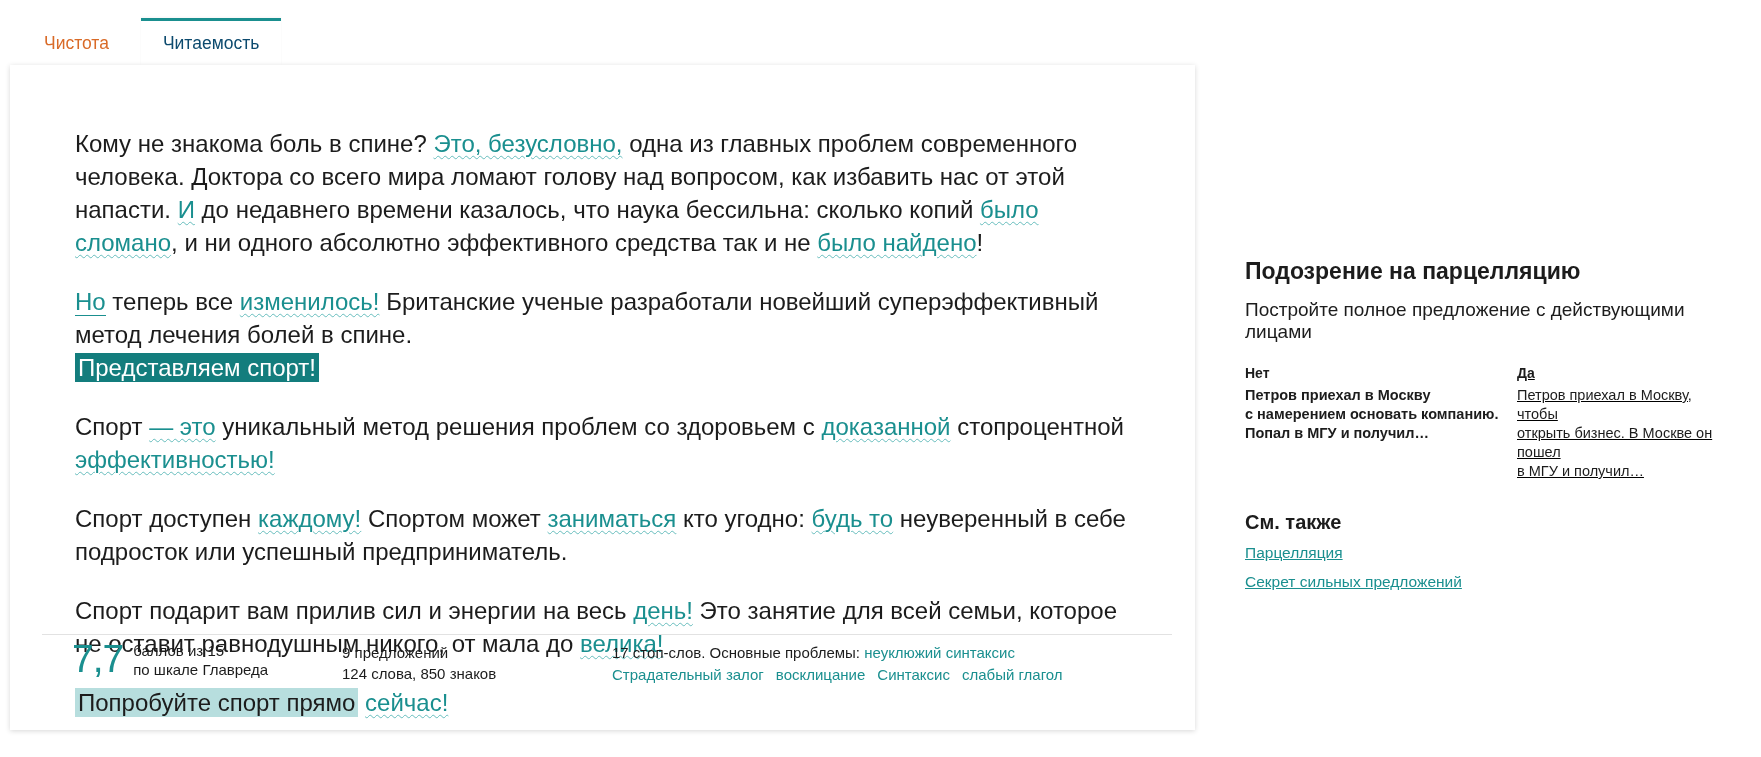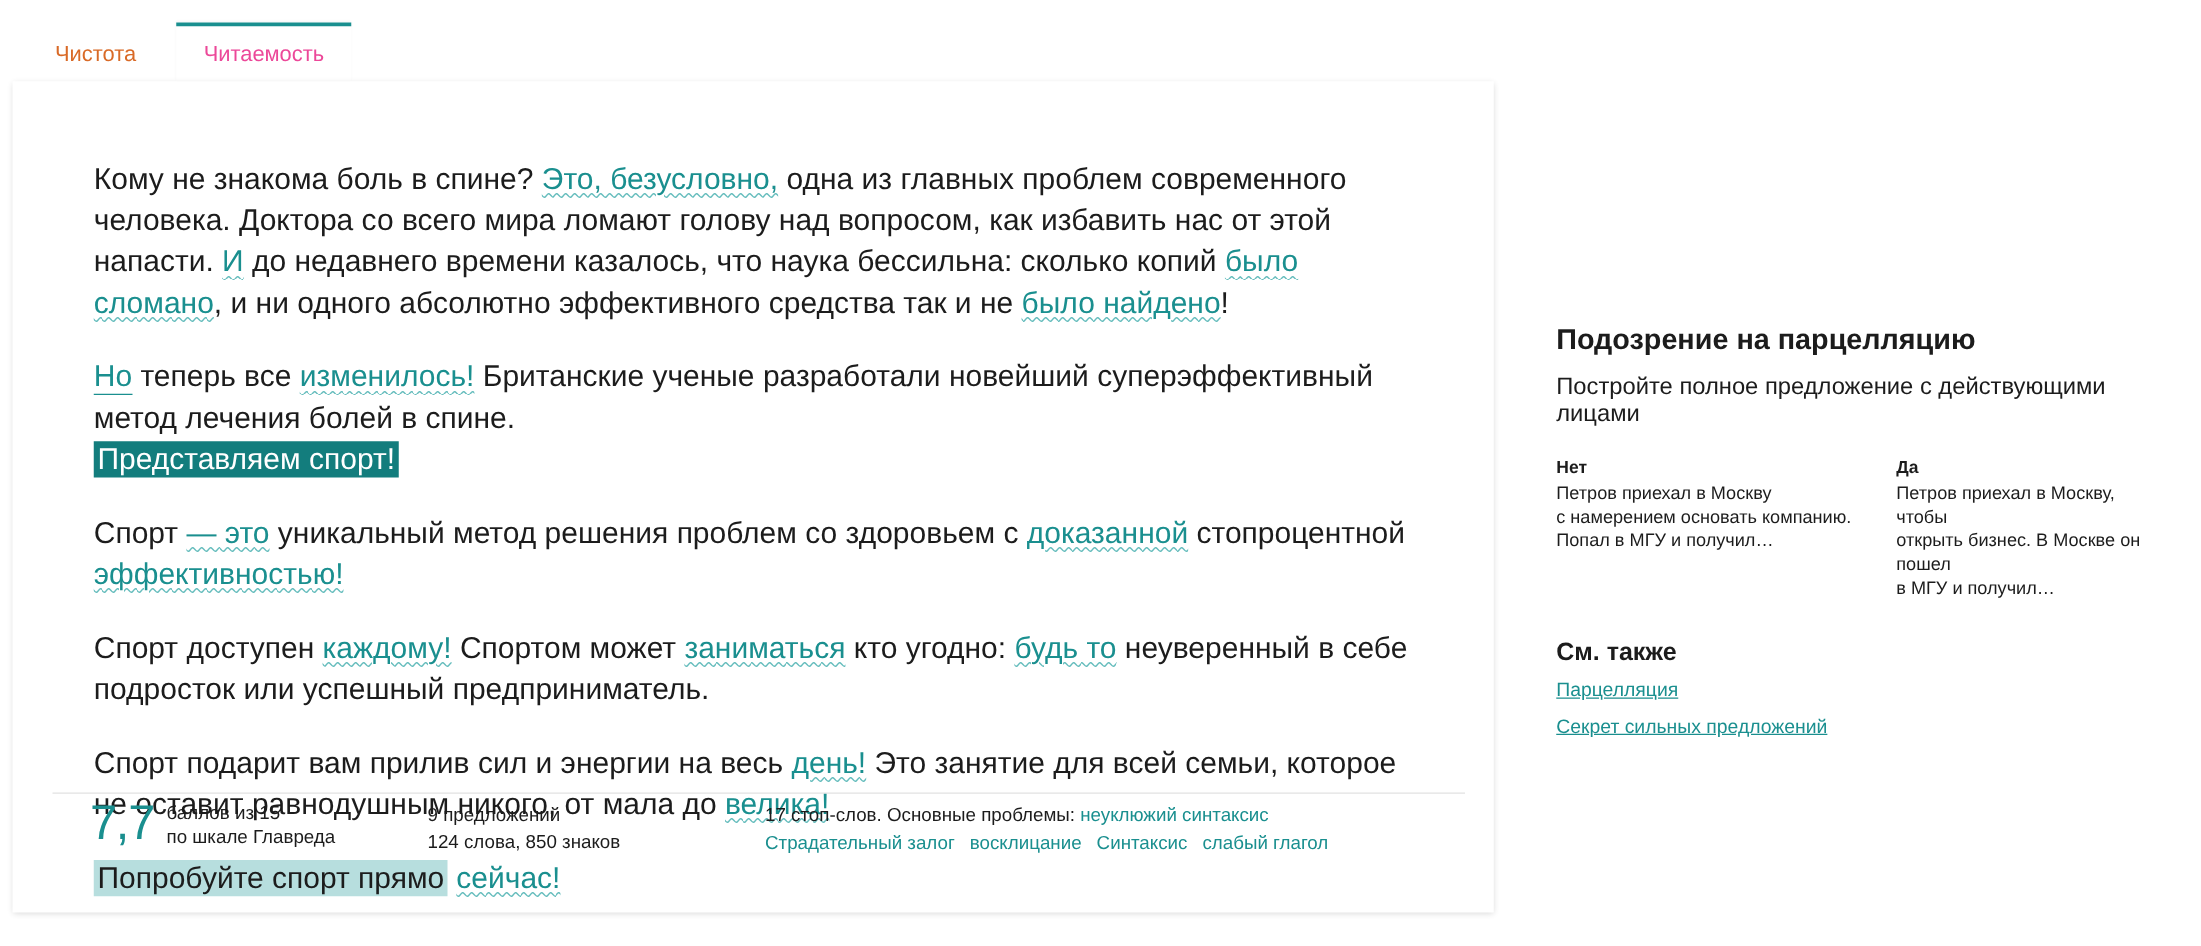--- a/index.html
+++ b/index.html
@@ -39,21 +39,21 @@
     box-sizing: border-box;
     cursor: pointer;
     background: transparent;
     white-space: nowrap;
   }
   .tab.inactive {
     color: #d96a27;
     margin-left: 22px;
   }
   .tab.active {
-    color: #ec4899;
+    color: #0c4a6e;
     background: #ffffff;
     border-top: 3px solid #1a8f8f;
     height: 47px;
     margin-left: 10px;
     box-shadow: 0 -1px 2px rgba(0,0,0,0.04);
   }
 
   
   .card {
     position: absolute;
@@ -173,21 +173,21 @@
   .sp-sub {
     font-size: 19px;
     color: #1c1c1c;
     margin: 0 0 22px 0;
   }
   .sp-cols {
     display: flex;
     gap: 0px;
   }
   .sp-col { width: 272px; }
-  .sp-col:last-child { width: 218px; }
+  .sp-col:last-child { width: 218px; text-decoration: underline; }
   .sp-col-head {
     font-size: 14px;
     font-weight: bold;
     color: #1c1c1c;
     margin-bottom: 5px;
   }
   .sp-col-text {
     font-size: 14.5px;
     line-height: 19px;
     color: #1c1c1c;
@@ -277,21 +277,21 @@
     </div>
   </div>
 
   <div class="sidepanel">
     <div class="sp-title">Подозрение на парцелляцию</div>
     <div class="sp-sub">Постройте полное предложение с действующими лицами</div>
 
     <div class="sp-cols">
       <div class="sp-col">
         <div class="sp-col-head">Нет</div>
-        <div class="sp-col-text" style="white-space: pre-line;">Петров приехал в Москву
+        <div class="sp-col-text" style="white-space: pre-line; font-weight: bold;">Петров приехал в Москву
 с намерением основать компанию.
 Попал в МГУ и получил…</div>
       </div>
       <div class="sp-col">
         <div class="sp-col-head">Да</div>
         <div class="sp-col-text" style="white-space: pre-line;">Петров приехал в Москву, чтобы
 открыть бизнес. В Москве он пошел
 в МГУ и получил…</div>
       </div>
     </div>

